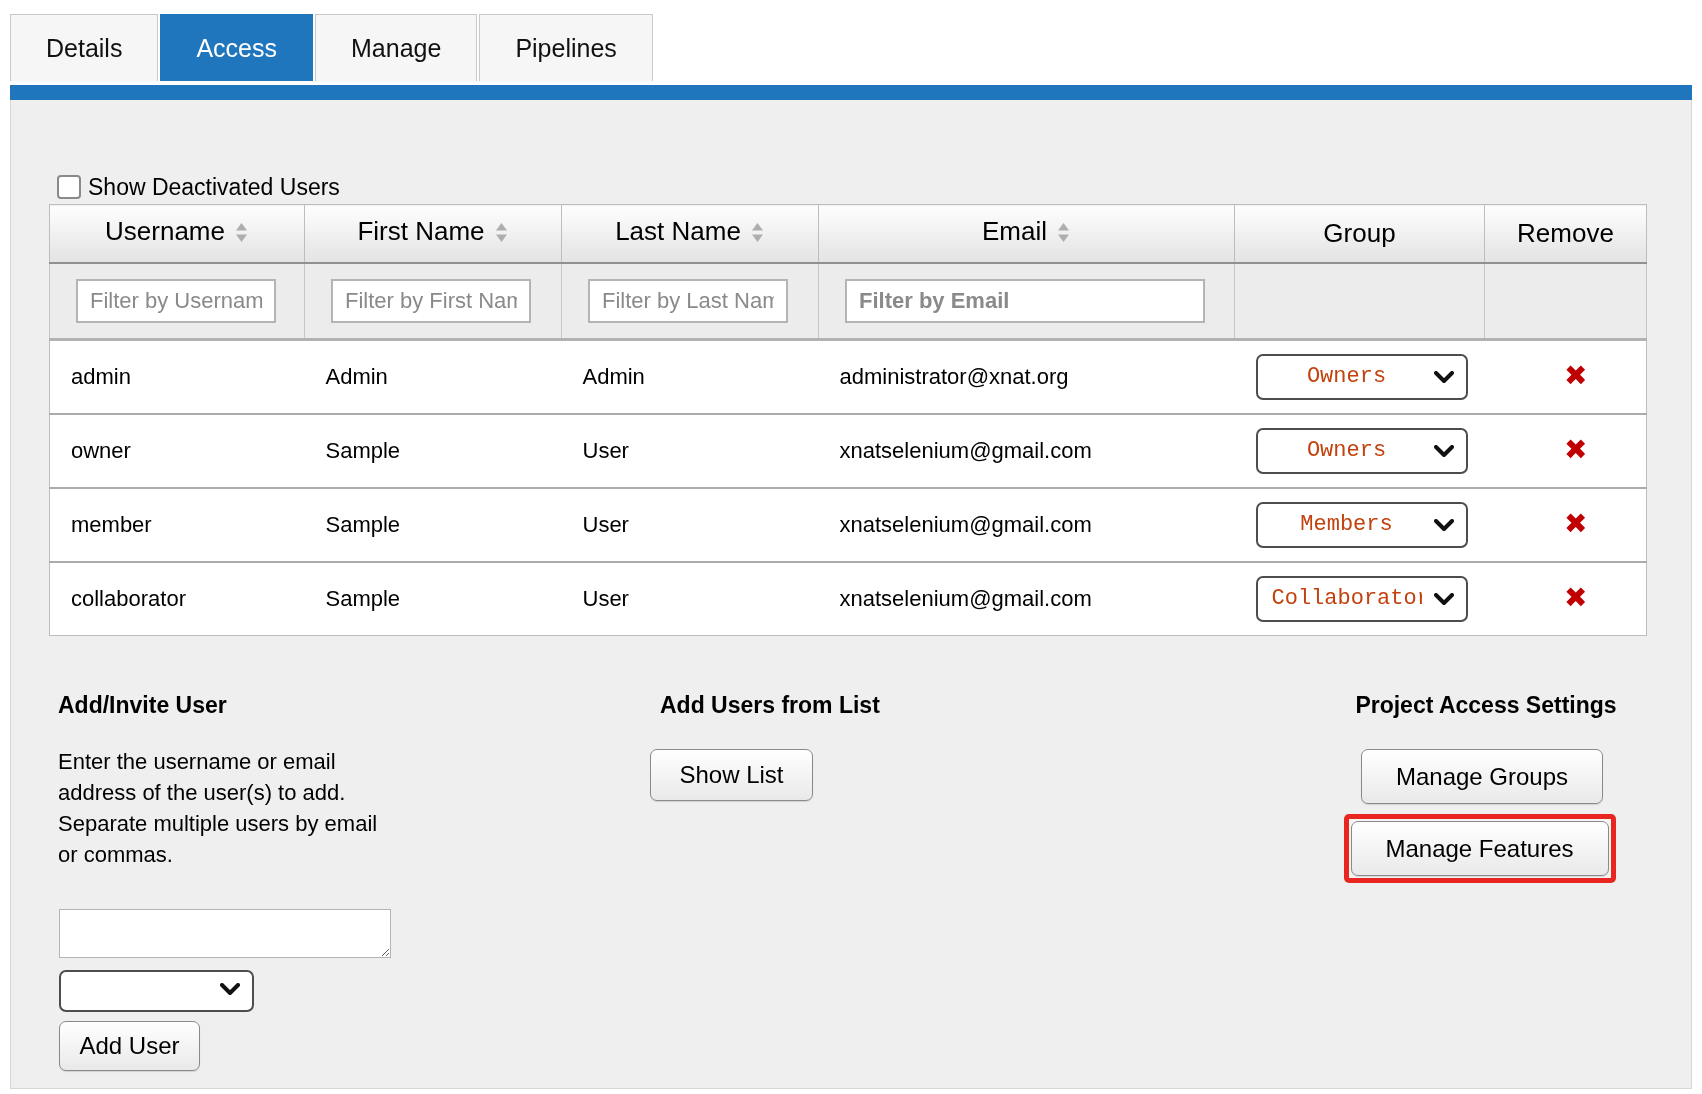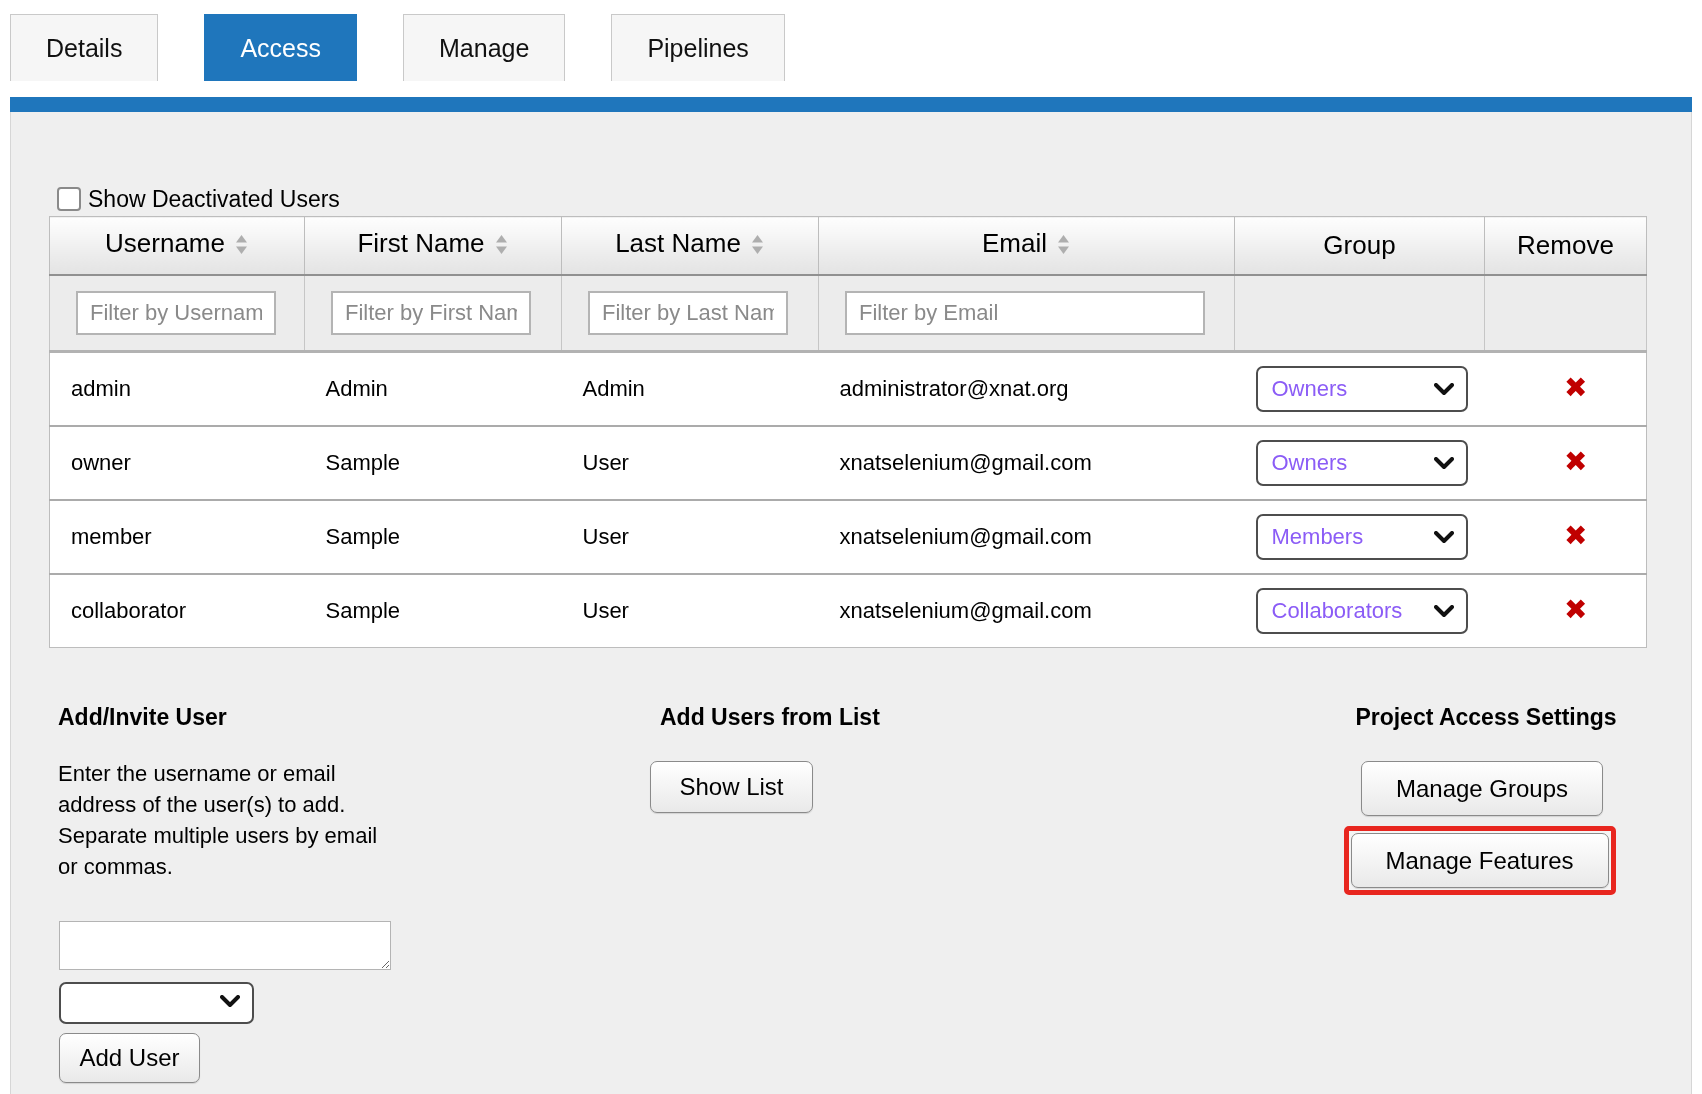--- a/index.html
+++ b/index.html
@@ -6,21 +6,21 @@
   html,body { background:#ffffff; }
   body {
     width:1702px; height:1094px;
     font-family:"Liberation Sans", sans-serif;
     color:#000;
     overflow:hidden;
   }
   .page { position:relative; width:1702px; height:1094px; }
 
   
-  .tabbar { display:flex; padding-left:10px; padding-top:14px; height:97px; background:#fff;gap:44px; }
+  .tabbar { display:flex; padding-left:10px; padding-top:14px; height:85px; background:#fff; }
   .tab {
     height:67px; padding:0 35px; margin-right:2px;
     display:flex; align-items:center; justify-content:center;
     background:#f6f6f6; border:1px solid #c9c9c9; border-bottom:none;
     font-size:25px; color:#111; cursor:pointer; white-space:nowrap;
   }
   .tab.active { background:#1f76bc; border-color:#1f76bc; color:#fff; }
   .accent-bar { height:15px; background:#1f76bc; margin:0 10px; }
 
   
@@ -56,40 +56,40 @@
     height:77px; background:#ececec;
     border-left:1px solid #c6c6c6; border-right:1px solid #c6c6c6;
     border-bottom:3px solid #b2b2b2; padding-left:26px;
   }
   .filter-input {
     width:200px; height:44px; border:2px solid #b4b4b4; background:#fff;
     font-size:22px; padding:0 12px; color:#222;
     font-family:"Liberation Sans", sans-serif;
   }
   .filter-input::placeholder { color:#8a8a8a; opacity:1; }
-  .filter-input.wide { width:360px; }
+  .filter-input.wide { width:360px;font-weight:bold; }
   tr.data-row td { height:74px; font-size:22px; padding-left:21px; background:#fff; }
   tr.data-row { border-bottom:2px solid #ababab; }
   tr.data-row:last-child { border-bottom:none; }
   td.group-cell { padding-left:19px; }
   td.remove-cell { text-align:center; padding-left:0; }
   .remove-btn {
     background:none; border:none; cursor:pointer;
     color:#c00000; font-size:28px; font-weight:bold; line-height:1;
     font-family:"DejaVu Sans", sans-serif;
   }
 
   
   .select-wrap { position:relative; display:inline-block; }
   .select-wrap select {
     appearance:none; -webkit-appearance:none;
     width:212px; height:46px; background:#fff;
     border:2px solid #4d4d4d; border-radius:7px;
-    font-size:22px; color:#8b5cf6; padding:0 44px 0 14px;
-    font-family:Liberation Sans, sans-serif; cursor:pointer;
+    font-size:22px; color:#c2410c; padding:0 44px 0 14px;
+    font-family:Liberation Mono, monospace; cursor:pointer;text-align:center;
   }
   .select-wrap .chev { position:absolute; right:14px; top:50%; transform:translateY(-50%); pointer-events:none; }
 
   
   .sections { display:flex; margin-left:37px; margin-top:56px;gap:26px; }
   .col1 { width:576px; }
   .col2 { width:595px; }
   .col3 { flex:1; }
   .section-title { font-size:23px; font-weight:bold; padding-left:10px; }
   .col1 .section-title { padding-left:10px; }

